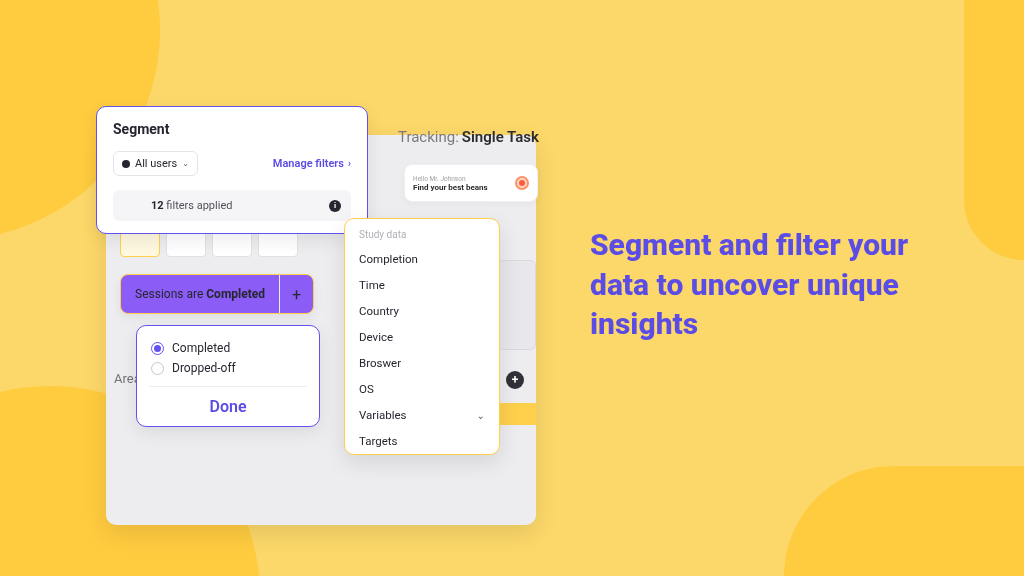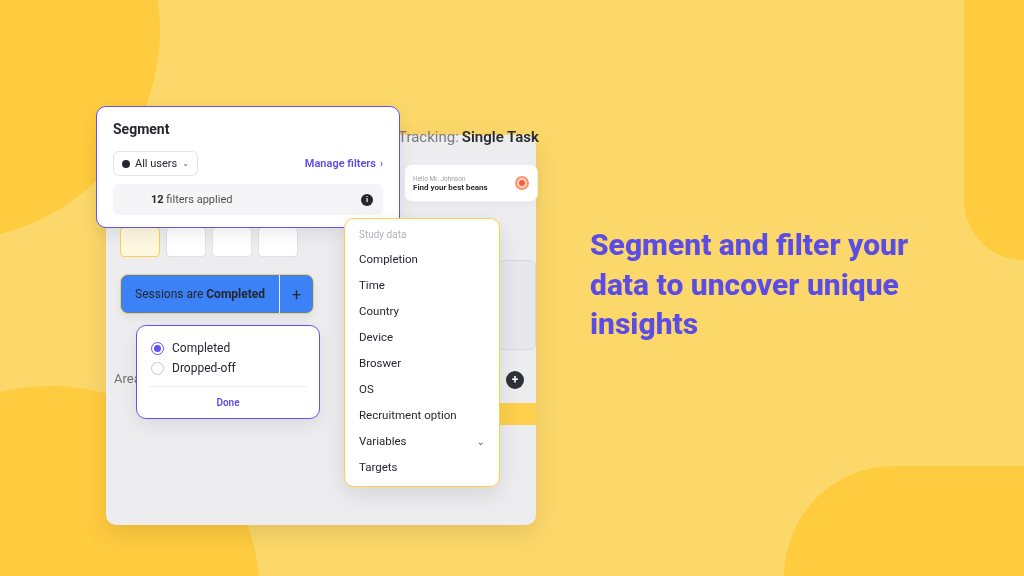--- a/index.html
+++ b/index.html
@@ -32,49 +32,49 @@
   .task-card .txtwrap { flex:1; }
   .task-card .tiny { font-size: 6.5px; color: #a0a0a6; }
   .task-card .title { font-size: 8px; font-weight: 700; color:#2c2c30; }
   .task-card .dot { width:14px; height:14px; border-radius:50%; background:#ffd9c2; border:2px solid #ff916b; display:flex; align-items:center; justify-content:center;}
   .task-card .dotin { width:6px; height:6px; border-radius:50%; background:#ff5a3d; }
 
   .tracking-bar { position: absolute; left: 392px; top: 126px; width: 160px; height: 22px; display:flex; align-items:center; font-size:15px; color:#7a7a80; padding: 0 6px; gap:3px; }
   .tracking-bar .strong { color:#2c2c30; font-weight:600; }
 
   
-  .segment-panel { position: absolute; left: 96px; top: 106px; width: 304px; background: #fff; border: 1.5px solid #6352F2; border-radius: 10px; box-shadow: 0 6px 18px rgba(0,0,0,.08); padding: 14px 16px 12px; }
+  .segment-panel { position: absolute; left: 96px; top: 106px; width: 272px; background: #fff; border: 1.5px solid #6352F2; border-radius: 10px; box-shadow: 0 6px 18px rgba(0,0,0,.08); padding: 14px 16px 12px; }
   .segment-title { font-size: 14px; font-weight: 700; color: #262630; margin-bottom: 14px; }
-  .segment-controls { display: flex; align-items: center; justify-content: space-between; margin-bottom: 8px; }
+  .segment-controls { display: flex; align-items: center; justify-content: space-between; margin-bottom: 14px; }
   .dropdown { border: 1px solid #e3e3ea; border-radius: 6px; padding: 5px 8px; font-size: 11px; color: #262630; display:inline-flex; align-items:center; gap:5px; cursor:pointer; }
   .dropdown .globe { width:8px; height:8px; border-radius:50%; background:#262630; }
   .dropdown .chev { font-size:8px; color:#606068; }
   .manage-link { color: #5B4CE6; font-size: 11px; font-weight: 600; display:inline-flex; align-items:center; gap:4px; cursor:pointer; }
   .manage-link .chev { font-size: 10px; }
   .filters-bar { background: #f5f5f8; border-radius: 6px; padding: 9px 10px; display:flex; align-items:center; justify-content:space-between; font-size:11px; color:#505058; }
   .filters-bar .count { font-weight:700; color:#262630;margin-left:28px; }
   .filters-bar .info { width:12px; height:12px; border-radius:50%; background:#262630; color:#fff; font-size:8px; display:flex; align-items:center; justify-content:center; font-weight:700; }
 
   
-  .sessions-chip { position: absolute; left: 120px; top: 274px; height: 40px; background: #3b82f6; border: 1.5px solid #FFD04C; border-radius: 8px; display:flex; align-items:center; box-shadow: 0 4px 10px rgba(0,0,0,.06); }
+  .sessions-chip { position: absolute; left: 120px; top: 274px; height: 40px; background: #8b5cf6; border: 1.5px solid #FFD04C; border-radius: 8px; display:flex; align-items:center; box-shadow: 0 4px 10px rgba(0,0,0,.06); }
   .sessions-chip .body { padding: 0 14px; font-size: 12px; color:#262630; }
   .sessions-chip .body .strong { font-weight:700; }
   .sessions-chip .add { border-left:1px solid #eee; width:34px; height:100%; display:flex; align-items:center; justify-content:center; font-size:16px; color:#262630; cursor:pointer; }
 
   
   .status-popover { position: absolute; left: 136px; top: 325px; width: 184px; background:#fff; border:1.5px solid #6352F2; border-radius:10px; padding: 12px 14px 10px; box-shadow: 0 6px 18px rgba(0,0,0,.08);}
   .radio-row { display:flex; align-items:center; gap:8px; font-size:12px; color:#262630; padding: 3px 0; cursor:pointer;}
   .radio { width:13px; height:13px; border-radius:50%; border:1.5px solid #c6c6d0; display:inline-flex; align-items:center; justify-content:center; }
   .radio.selected { border-color:#6352F2; }
   .radio.selected .pip { width:7px; height:7px; border-radius:50%; background:#6352F2; }
   .hr { height:1px; background:#ececf1; margin: 8px -2px 6px; }
-  .done-link { text-align:center; color:#5B4CE6; font-size:10px; font-weight:600; padding-top:4px; cursor:pointer; }
+  .done-link { text-align:center; color:#5B4CE6; font-size:16px; font-weight:600; padding-top:4px; cursor:pointer; }
 
   
-  .studydata-menu { position: absolute; left: 344px; top: 218px; width: 156px; background:#fff; border:1.5px solid #FFD04C; border-radius: 10px; padding: 10px 0 6px; box-shadow: 0 8px 22px rgba(0,0,0,.10); }
+  .studydata-menu { position: absolute; left: 344px; top: 218px; width: 156px; background:#fff; border:1.5px solid #FFD04C; border-radius: 10px; padding: 10px 0 0; box-shadow: 0 8px 22px rgba(0,0,0,.10); }
   .studydata-menu .header { font-size: 10px; color:#b0b0b8; padding: 0 14px 6px; }
   .menu-item { font-size: 11.5px; color:#262630; padding: 6px 14px; cursor:pointer; display:flex; align-items:center; justify-content:space-between; }
   .menu-item .chev { font-size:10px; color:#606068; }
 </style>
 </head>
 <body>
 
 <div class="bg-shape tl"></div>
 <div class="bg-shape bl"></div>
 <div class="bg-shape tr"></div>
@@ -169,22 +169,19 @@
   <div class="menu-item">
       <span>Device</span>
     </div>
   <div class="menu-item">
       <span>Broswer</span>
     </div>
   <div class="menu-item">
       <span>OS</span>
     </div>
   <div class="menu-item">
-      <span>Recruitment option</span>
-    </div>
-  <div class="menu-item">
     <span>Variables</span>
     <span class="chev">⌄</span>
   </div>
   <div class="menu-item">
       <span>Targets</span>
     </div>
 </div>
 
 </body></html>

